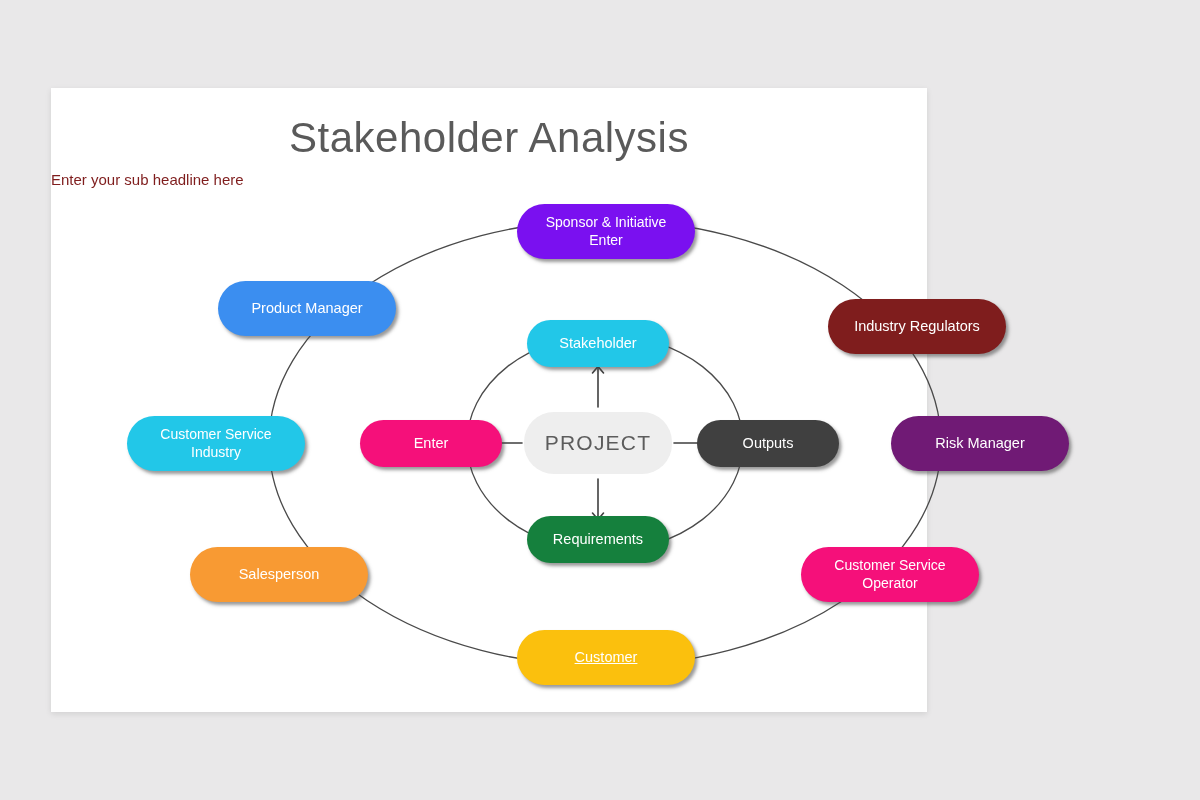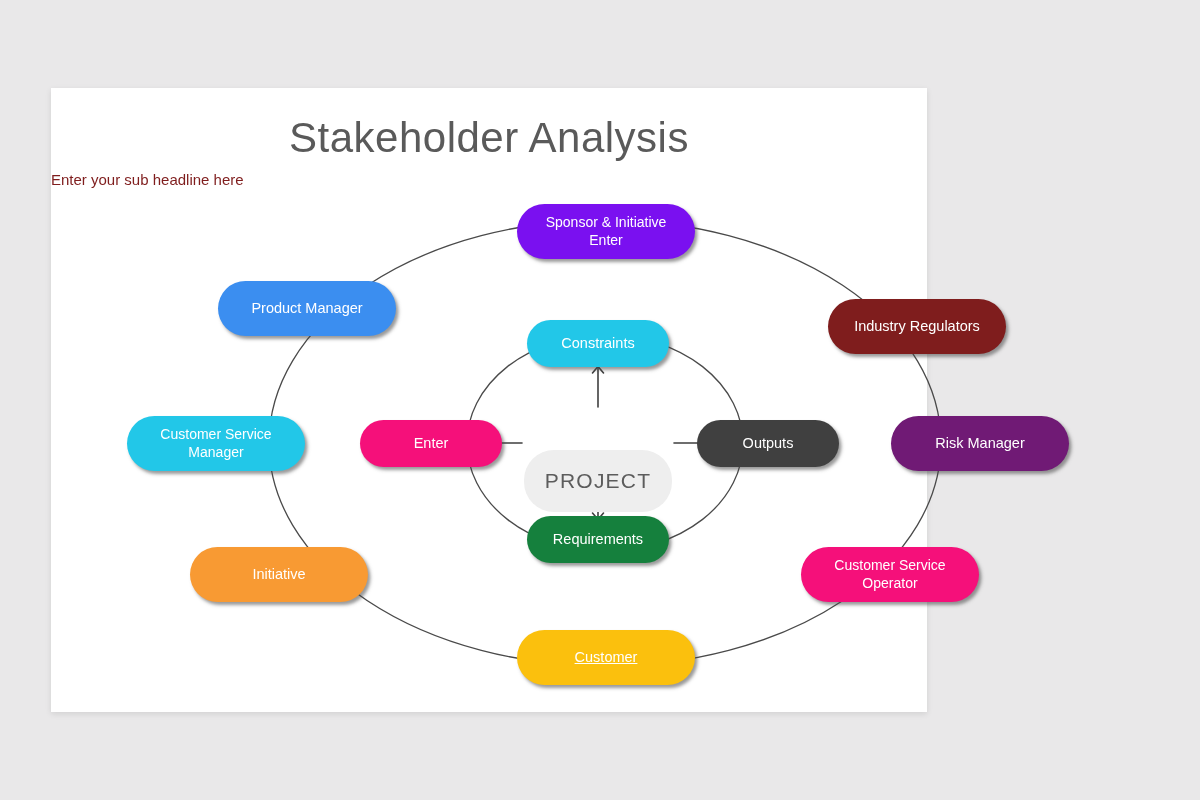--- a/index.html
+++ b/index.html
@@ -84,21 +84,20 @@
     align-items: center;
     justify-content: center;
     width: 148px;
     height: 62px;
     border-radius: 30px;
     background: #eeeeee;
     color: #5c5c5c;
     font-size: 21px;
     letter-spacing: 1.2px;
     box-shadow: none;
-    margin-top: 38px;
   }
 </style>
 </head>
 <body>
 
 <div id="slide-card">
 
   <div id="page-title">Stakeholder Analysis</div>
   <div id="page-subtitle">Enter your sub headline here</div>
 
@@ -135,21 +134,21 @@
         <polyline points="653,349.5 659.5,355 653,360.5"></polyline>
       </g>
     </g>
   </svg>
 
   <div id="node-project" style="left:473px; top:324px;">
     <span>PROJECT</span>
   </div>
 
   <div class="node inner-node" style="left:476px; top:232px; background:#22c7e8;">
-    <span>Constraints</span>
+    <span>Stakeholder</span>
   </div>
 
   <div class="node inner-node" style="left:646px; top:332px; background:#404040;text-align:center;">
     <span>Outputs</span>
   </div>
 
   <div class="node inner-node" style="left:476px; top:428px; background:#15803d;">
     <span>Requirements</span>
   </div>
 
@@ -177,27 +176,27 @@
       <span>Customer Service</span><br>
       <span>Operator</span>
     </span>
   </div>
 
   <div class="node outer-node" style="left:466px; top:542px; background:#fbc00d;text-decoration:underline;">
     <span>Customer</span>
   </div>
 
   <div class="node outer-node" style="left:139px; top:459px; background:#f89a33;">
-    <span>Initiative</span>
+    <span>Salesperson</span>
   </div>
 
   <div class="node outer-node two-line" style="left:76px; top:328px; background:#22c7e8;">
     <span>
       <span>Customer Service</span><br>
-      <span>Manager</span>
+      <span>Industry</span>
     </span>
   </div>
 
   <div class="node outer-node" style="left:167px; top:193px; background:#3b8ef0;">
     <span>Product Manager</span>
   </div>
 
 </div>
 
 </body></html>

